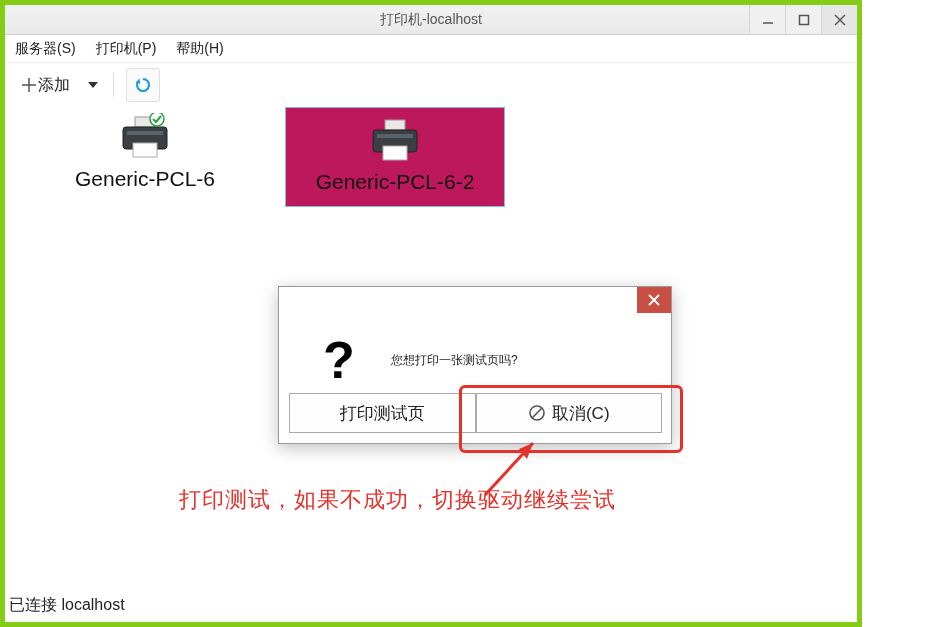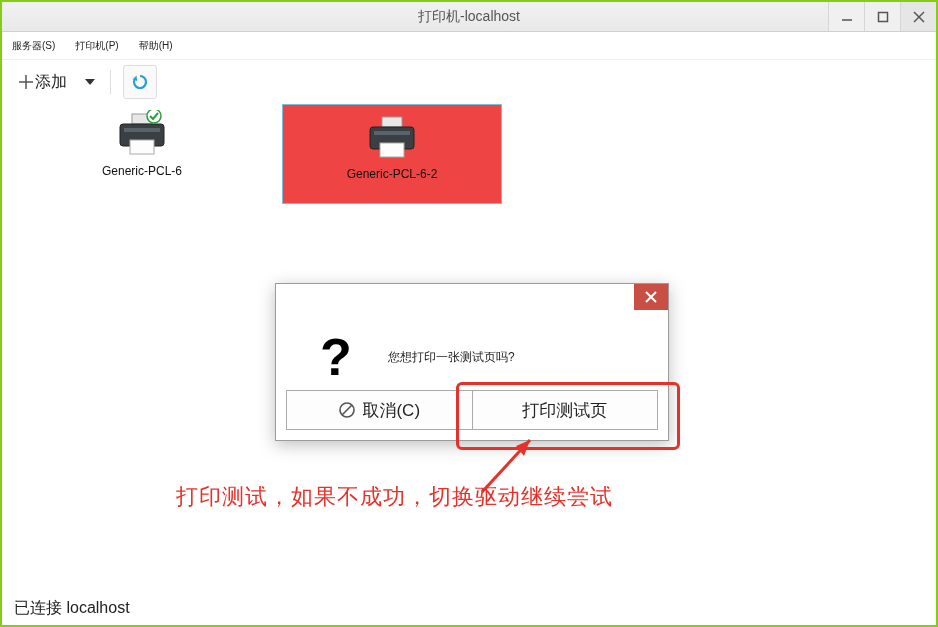--- a/index.html
+++ b/index.html
@@ -1,49 +1,49 @@
 <!DOCTYPE html>
 <html><head>
 <meta charset="utf-8">
 <style>
   * { box-sizing: border-box; }
   html,body { margin:0; padding:0; font-family: "Microsoft YaHei","SimHei",Arial,sans-serif; }
   body { background:#fff; }
-  .outer { position:relative; width:938px; height:627px; border:2px solid #84cc16; background:#fff; }
+  .outer { position:relative; width:862px; height:627px; border:5px solid #84cc16; background:#fff; }
 
   
   .titlebar { height:30px; background:linear-gradient(#f1f1f1,#e9e9e9); border-bottom:1px solid #d0d0d0; display:flex; align-items:center; position:relative; }
   .titlebar .title { position:absolute; left:0; right:0; text-align:center; font-size:14px; color:#555; }
   .titlebar .ctrls { position:absolute; right:0; top:0; height:100%; display:flex; }
   .titlebar .ctrl { width:36px; height:100%; display:flex; align-items:center; justify-content:center; border-left:1px solid #d6d6d6; color:#555; font-size:13px; background:#f0f0f0; }
   .titlebar .ctrl.close { background:#e6e6e6; }
   .titlebar .ctrl svg { display:block; }
 
   
-  .menubar { height:28px; display:flex; align-items:center; gap:12px; padding:0 6px; font-size:10px; color:#222; border-bottom:1px solid #eee; }
+  .menubar { height:28px; display:flex; align-items:center; gap:12px; padding:0 6px; font-size:14px; color:#222; border-bottom:1px solid #eee; }
   .menubar .mitem { padding:2px 4px; cursor:default; }
 
   
   .toolbar { height:44px; display:flex; align-items:center; gap:8px; padding:0 8px; }
   .tool-add { display:flex; align-items:center; padding:4px 6px; border:1px solid transparent; cursor:default; }
   .tool-add .plus { width:18px; height:18px; display:flex; align-items:center; justify-content:center; font-size:20px; color:#333; font-weight:300; }
   .tool-add .plus svg line { stroke:#555; stroke-width:1.5; }
   .tool-add .lbl { font-size:16px; color:#222; }
   .tool-dd { width:16px; height:30px; display:flex; align-items:center; justify-content:center; }
   .tool-dd svg { display:block; }
   .tool-sep { width:1px; height:24px; background:#ddd; margin:0 4px; }
   .tool-refresh { width:34px; height:34px; border:1px solid #ddd; border-radius:3px; display:flex; align-items:center; justify-content:center; background:#fafafa; }
 
   
   .main { position:relative; height:calc(100% - 30px - 28px - 44px - 34px); padding:10px 8px; }
   .printer { position:absolute; text-align:center; }
   .printer .iconwrap { display:flex; align-items:center; justify-content:center; margin-bottom:6px; }
-  .printer .plabel { font-size:12px; color:#111; }
+  .printer .plabel { font-size:21px; color:#111; }
 
-  .printer.selected { left:280px; top:0; width:220px; height:100px; background:#ef4444; border:1px solid #7abedb; padding-top:8px; }
+  .printer.selected { left:280px; top:0; width:220px; height:100px; background:#be185d; border:1px solid #7abedb; padding-top:8px; }
   .printer.unselected { left:60px; top:6px; width:160px; }
 
   
   .dialog { position:absolute; left:273px; top:281px; width:394px; height:158px; border:1px solid #9b9b9b; background:#fff; box-shadow:0 4px 16px rgba(0,0,0,0.25); z-index:50; }
   .dialog .dtop { height:30px; position:relative; }
   .dialog .dclose { position:absolute; right:0; top:0; width:34px; height:26px; background:#c94f44; display:flex; align-items:center; justify-content:center; }
   .dialog .dclose svg line { stroke:#fff; stroke-width:2; }
   .dialog .dbody { display:flex; align-items:center; gap:24px; padding:10px 20px 0 32px; height:76px; }
   .dialog .qmark { font-size:52px; font-weight:bold; font-family:Arial,sans-serif; color:#000; width:56px; text-align:center; }
   .dialog .dtext { font-size:12px; color:#222; }
@@ -51,21 +51,21 @@
   .dialog .dbtn { flex:1; height:40px; border:1px solid #aaa; background:#fdfdfd; display:flex; align-items:center; justify-content:center; font-size:17px; color:#222; gap:6px; }
   .dialog .dbtn.cancel .ico { width:18px; height:18px; }
   .dialog .dbtn.cancel { margin-right:-1px; }
 
   
   .anno-rect { position:absolute; left:454px; top:380px; width:224px; height:68px; border:3px solid #e4322b; border-radius:6px; z-index:60; pointer-events:none; }
   .anno-arrow { position:absolute; left:450px; top:430px; z-index:60; pointer-events:none; }
   .anno-text { position:absolute; left:174px; top:480px; color:#e4322b; font-size:22px; z-index:60; white-space:nowrap; font-weight:500; letter-spacing:1px; }
 
   
-  .statusbar { position:absolute; bottom:0; left:0; right:0; height:34px; display:flex; align-items:center; padding:0 12px; font-size:16px; color:#222; }
+  .statusbar { position:absolute; bottom:0; left:0; right:0; height:34px; display:flex; align-items:center; padding:0 4px; font-size:16px; color:#222; }
 
 </style>
 </head>
 <body>
 
 <div class="outer">
 
   <div class="titlebar">
     <div class="title">打印机-localhost</div>
     <div class="ctrls">
@@ -155,31 +155,31 @@
             <line x1="1" y1="1" x2="11" y2="11"></line>
             <line x1="11" y1="1" x2="1" y2="11"></line>
           </svg>
       </div>
     </div>
     <div class="dbody">
       <div class="qmark">?</div>
       <div class="dtext">您想打印一张测试页吗?</div>
     </div>
     <div class="dbuttons">
+      <div class="dbtn">
+        <span>打印测试页</span>
+      </div>
       <div class="dbtn cancel">
         <span class="ico">
           <svg width="18" height="18" viewBox="0 0 18 18">
               <circle cx="9" cy="9" r="7" fill="none" stroke="#555" stroke-width="1.6"></circle>
               <line x1="4" y1="14" x2="14" y2="4" stroke="#555" stroke-width="1.6"></line>
             </svg>
         </span>
         <span>取消(C)</span>
-      </div>
-      <div class="dbtn">
-        <span>打印测试页</span>
       </div>
     </div>
   </div>
 
   <div class="anno-rect"></div>
 
   <svg class="anno-arrow" width="100" height="70">
     <line x1="30" y1="60" x2="78" y2="8" stroke="#e4322b" stroke-width="3"></line>
     <polygon points="78,8 64,14 72,24" fill="#e4322b"></polygon>
   </svg>

